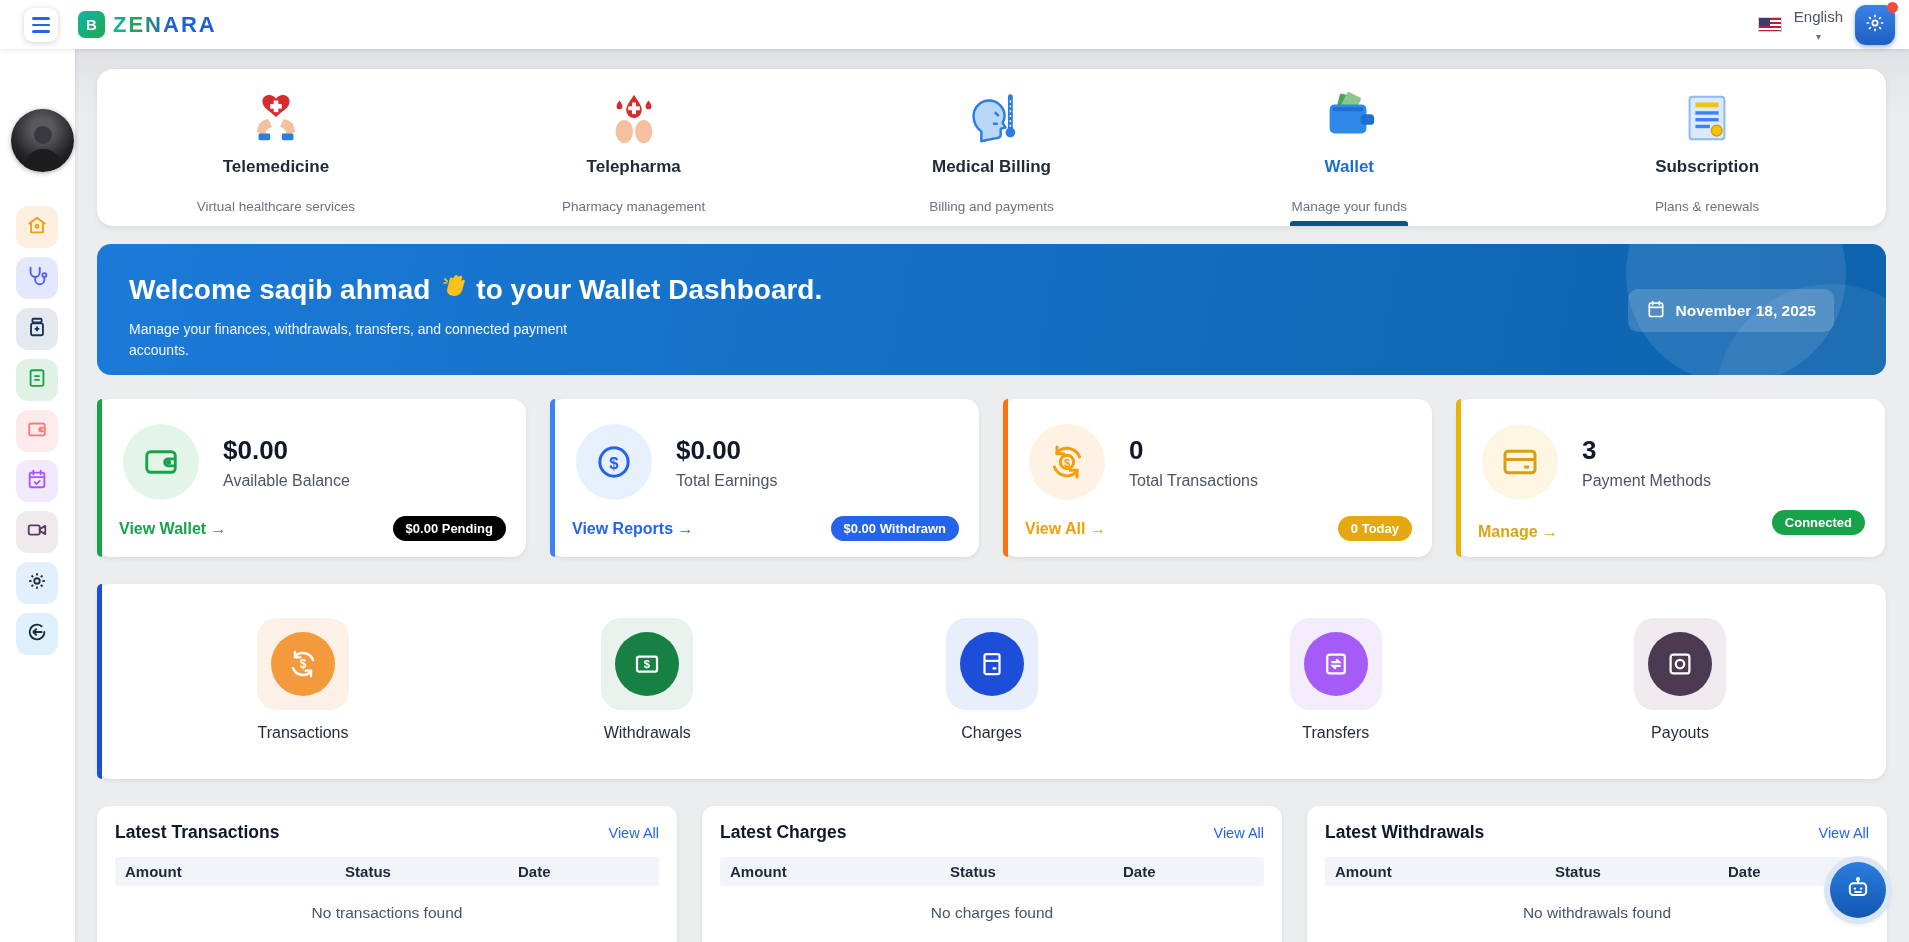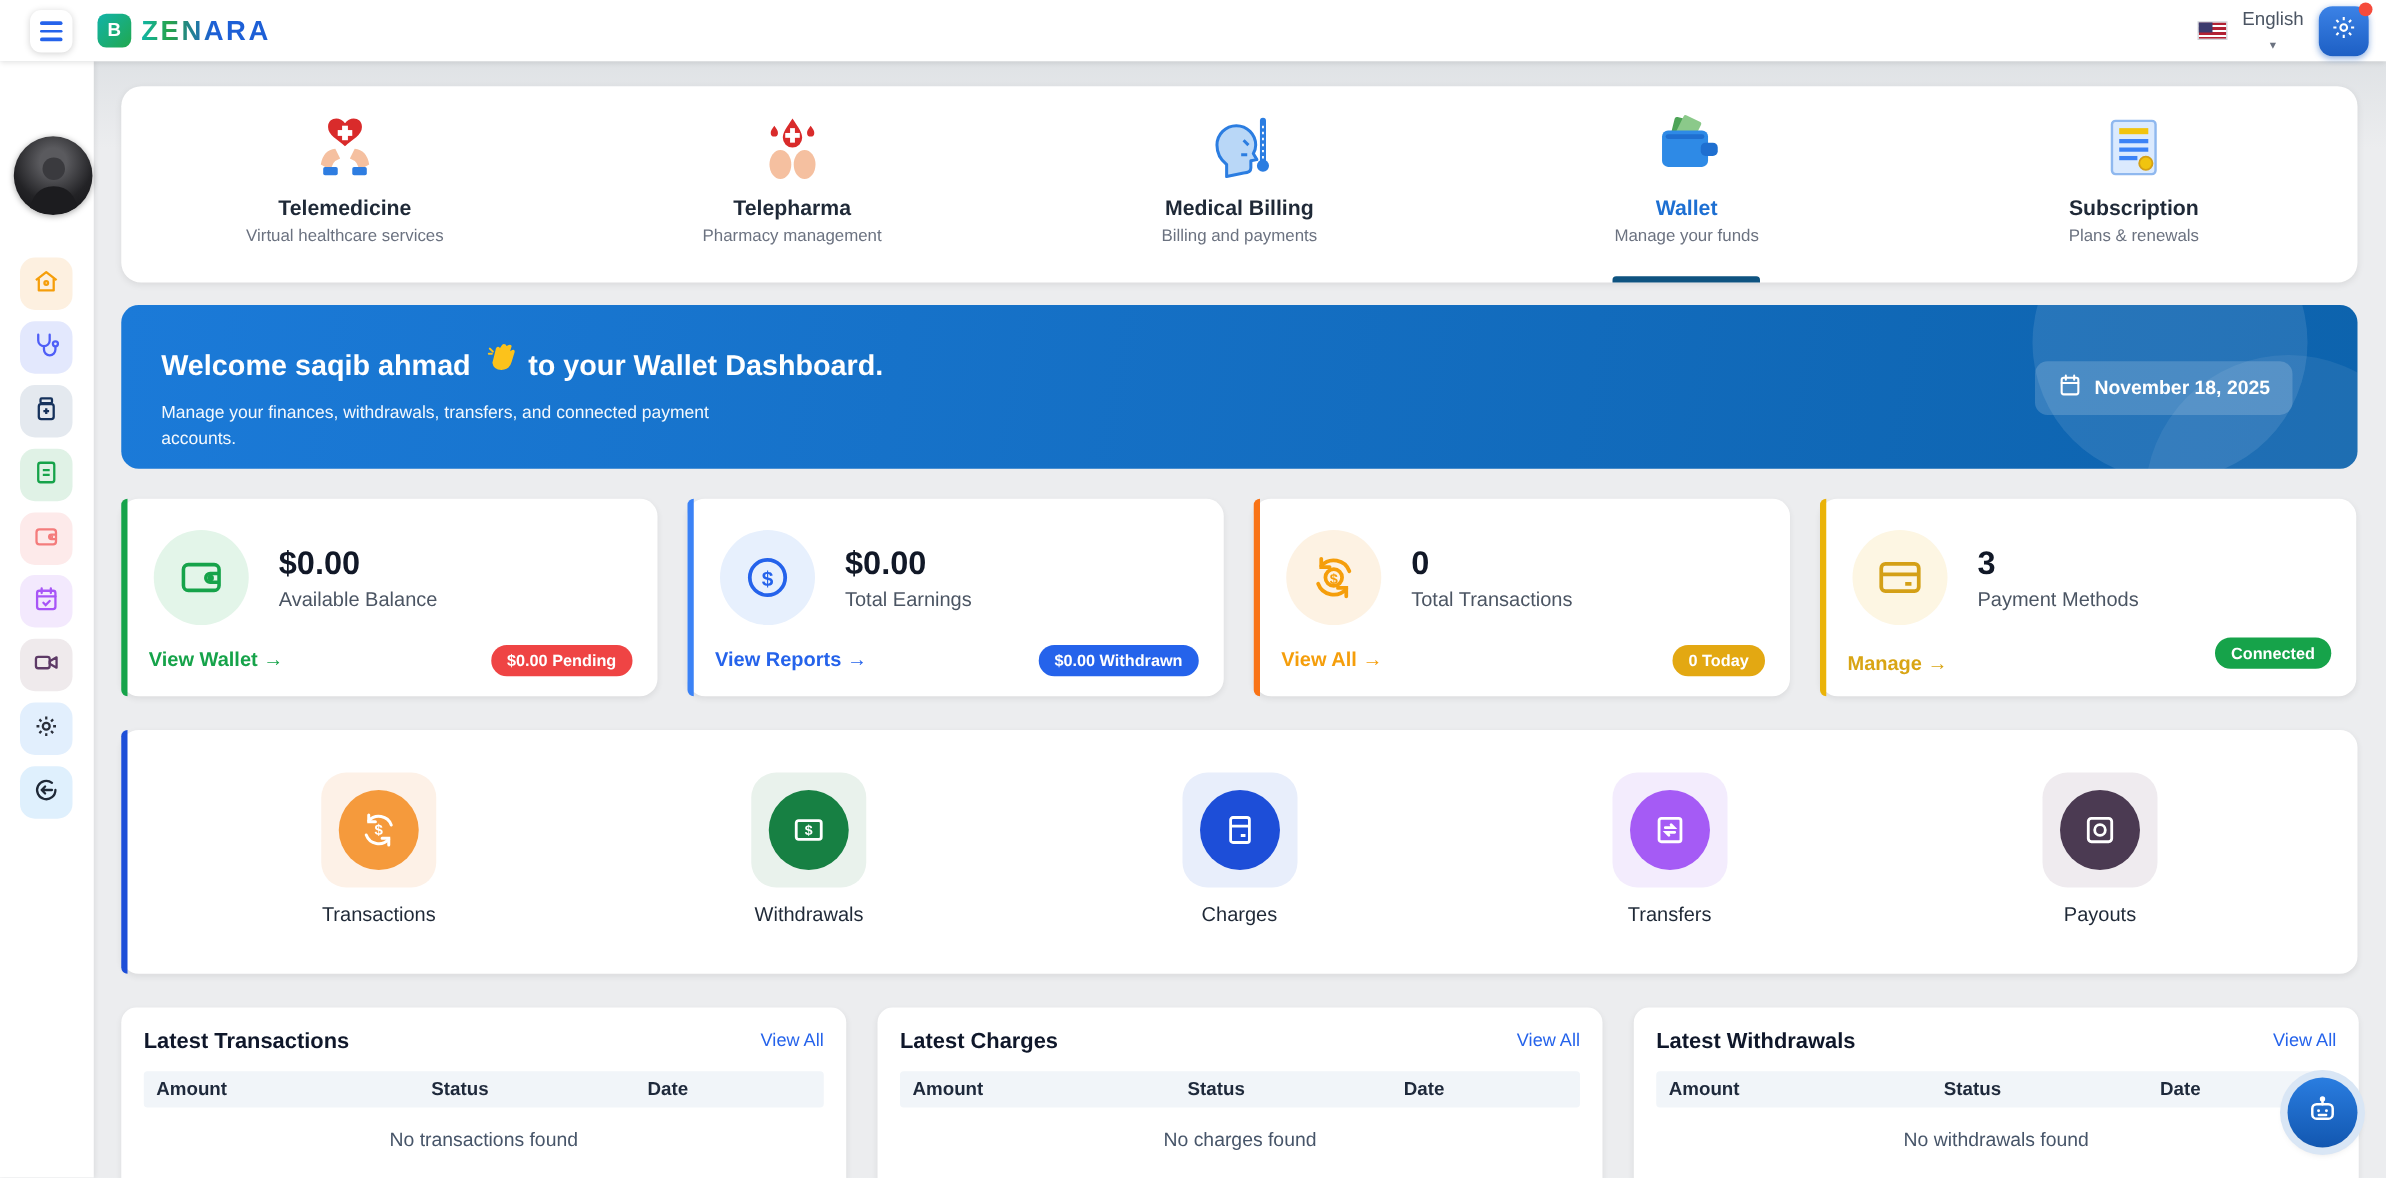--- a/index.html
+++ b/index.html
@@ -41,33 +41,33 @@
   
   .main { position:absolute; left:75px; top:49px; width:1834px; height:893px;
           background:linear-gradient(#dfe2e5, #ecedef 70px); }
 
   
   .tabs-card { position:absolute; left:22px; top:20px; width:1789px; height:157px; background:#fff; border-radius:16px;
                box-shadow:0 2px 6px rgba(0,0,0,.08); display:flex; }
   .tab { flex:1; position:relative; display:flex; flex-direction:column; align-items:center; padding-top:14px; cursor:pointer; }
   .tab-icon { height:70px; display:flex; align-items:center; justify-content:center; }
   .tab-label { margin-top:4px; font-size:17px; font-weight:bold; color:#1f2937; }
-  .tab-sub { margin-top:4px; font-size:13.5px; color:#6b7280; }
+  .tab-sub { margin-top:22px; font-size:13.5px; color:#6b7280; }
   .tab.active .tab-label { color:#1d6fd2;text-align:right; }
   .tab.active::after { content:""; position:absolute; bottom:0; left:50%; transform:translateX(-50%);
                        width:118px; height:5px; background:#0e5380; border-radius:3px 3px 0 0; }
 
   
   .banner { position:absolute; left:22px; top:195px; width:1789px; height:131px; border-radius:14px;
             background:linear-gradient(100deg,#1b7ad8 0%,#0d63ad 100%); overflow:hidden; color:#fff; }
   .banner::before { content:""; position:absolute; right:40px; top:-80px; width:220px; height:220px; border-radius:50%;
                     background:rgba(255,255,255,.10); }
   .banner::after { content:""; position:absolute; right:-60px; top:40px; width:230px; height:230px; border-radius:50%;
                    background:rgba(255,255,255,.07); }
-  .banner-title { position:absolute; left:32px; top:30px; font-size:23px; font-weight:bold; display:flex; align-items:flex-end; gap:10px; }
+  .banner-title { position:absolute; left:32px; top:30px; font-size:28px; font-weight:bold; display:flex; align-items:flex-start; gap:10px; }
   .banner-sub { position:absolute; left:32px; top:75px; width:480px; font-size:14px; line-height:21px; color:rgba(255,255,255,.95); }
   .date-pill { position:absolute; right:52px; top:45px; height:43px; padding:0 18px; border-radius:10px;
                background:rgba(255,255,255,.17); display:flex; align-items:center; gap:10px; font-size:15.5px; font-weight:bold; z-index:2; cursor:pointer; }
 
   
   .stat-card { position:absolute; top:350px; width:429px; height:158px; background:#fff; border-radius:14px;
                box-shadow:0 2px 5px rgba(0,0,0,.07);padding-left:46px; }
   .stat-card .accent { position:absolute; left:0; top:0; bottom:0; width:5px; border-radius:14px 0 0 14px; }
   .stat-top { position:absolute; left:26px; top:25px; display:flex; align-items:center; gap:24px; }
   .stat-circle { width:76px; height:76px; border-radius:50%; display:flex; align-items:center; justify-content:center; }
@@ -310,21 +310,21 @@
             <circle cx="16.8" cy="12.2" r="0.7" fill="#16a34a"></circle>
           </svg>
       </div>
       <div>
         <div class="stat-value">$0.00</div>
         <div class="stat-label">Available Balance</div>
       </div>
     </div>
     <div class="stat-bottom">
       <span class="stat-link" style="color:#16a34a;">View Wallet →</span>
-      <span class="badge" style="background:#ef4444;">$0.00 Pending</span>
+      <span class="badge" style="background:#000000;">$0.00 Pending</span>
     </div>
   </div>
 
   <div class="stat-card" style="left:475px;">
     <div class="accent" style="background:#3b82f6;"></div>
     <div class="stat-top">
       <div class="stat-circle" style="background:#e7f0fd;">
         <svg width="40" height="40" viewBox="0 0 24 24" fill="none" stroke="#2563eb" stroke-width="1.8">
             <circle cx="12" cy="12" r="8.5"></circle>
             <text x="12" y="16" text-anchor="middle" font-size="10" font-family="Liberation Sans, sans-serif" font-weight="bold" fill="#2563eb" stroke="none">$</text>

